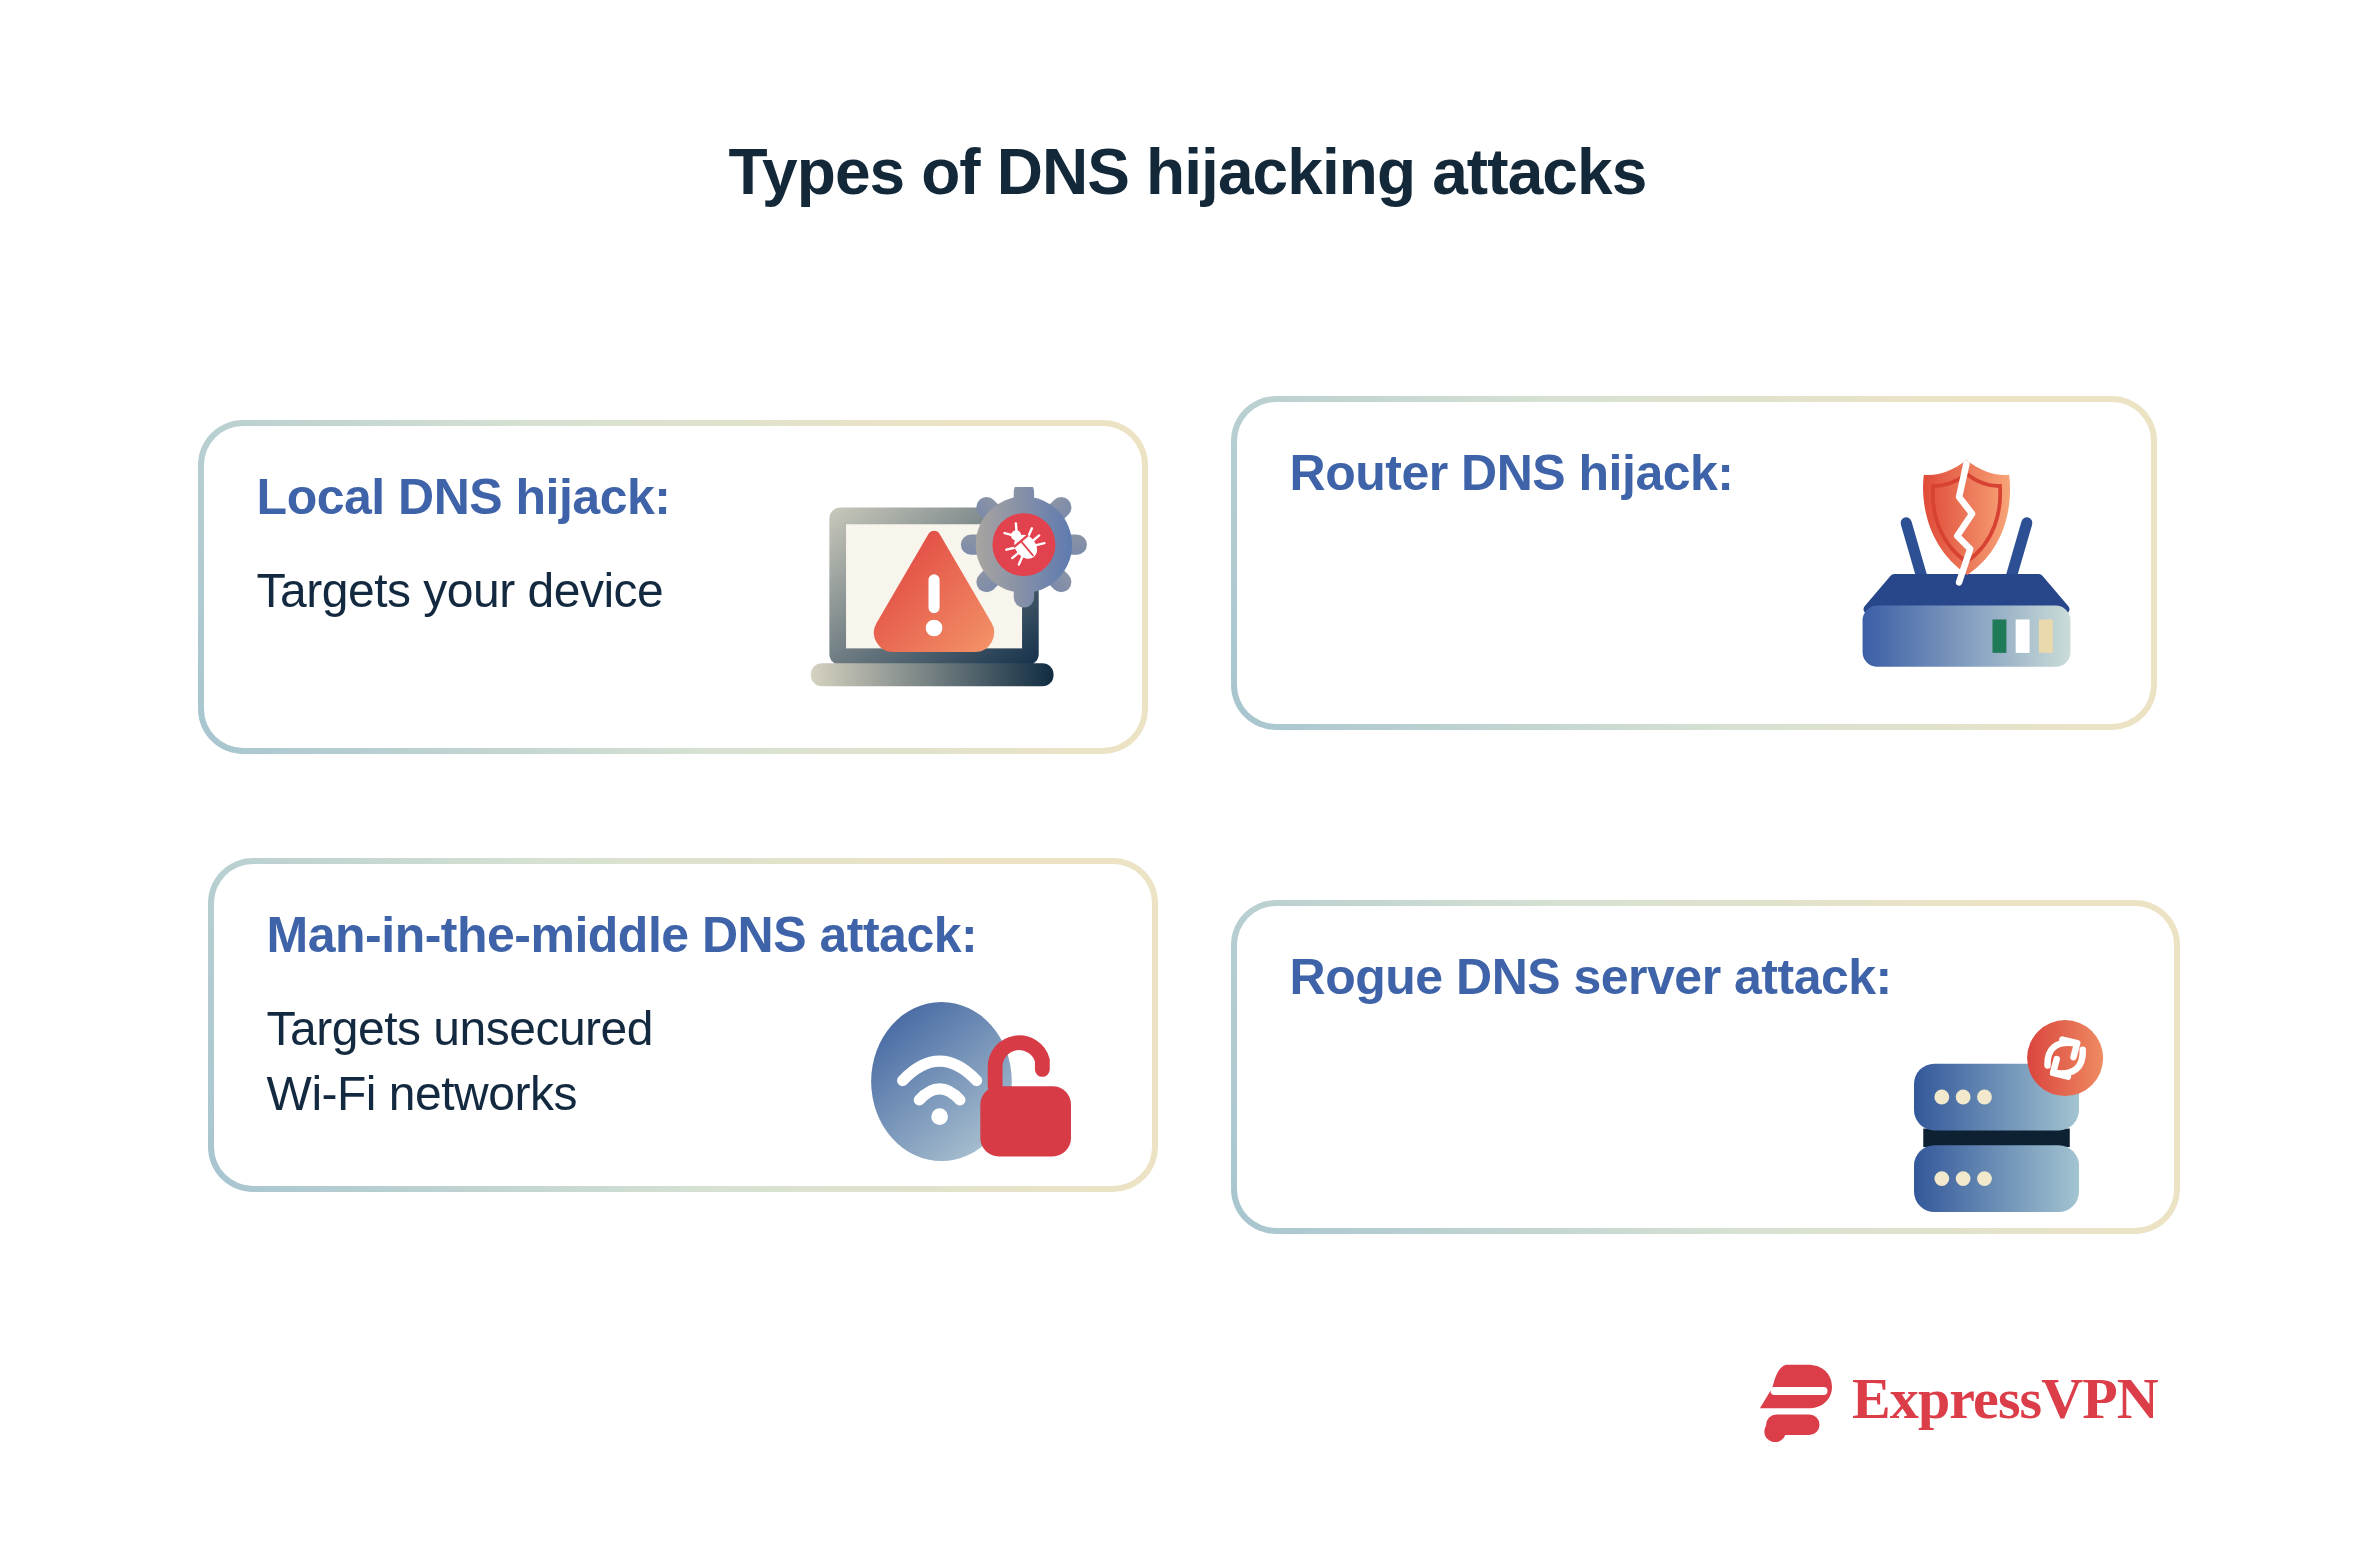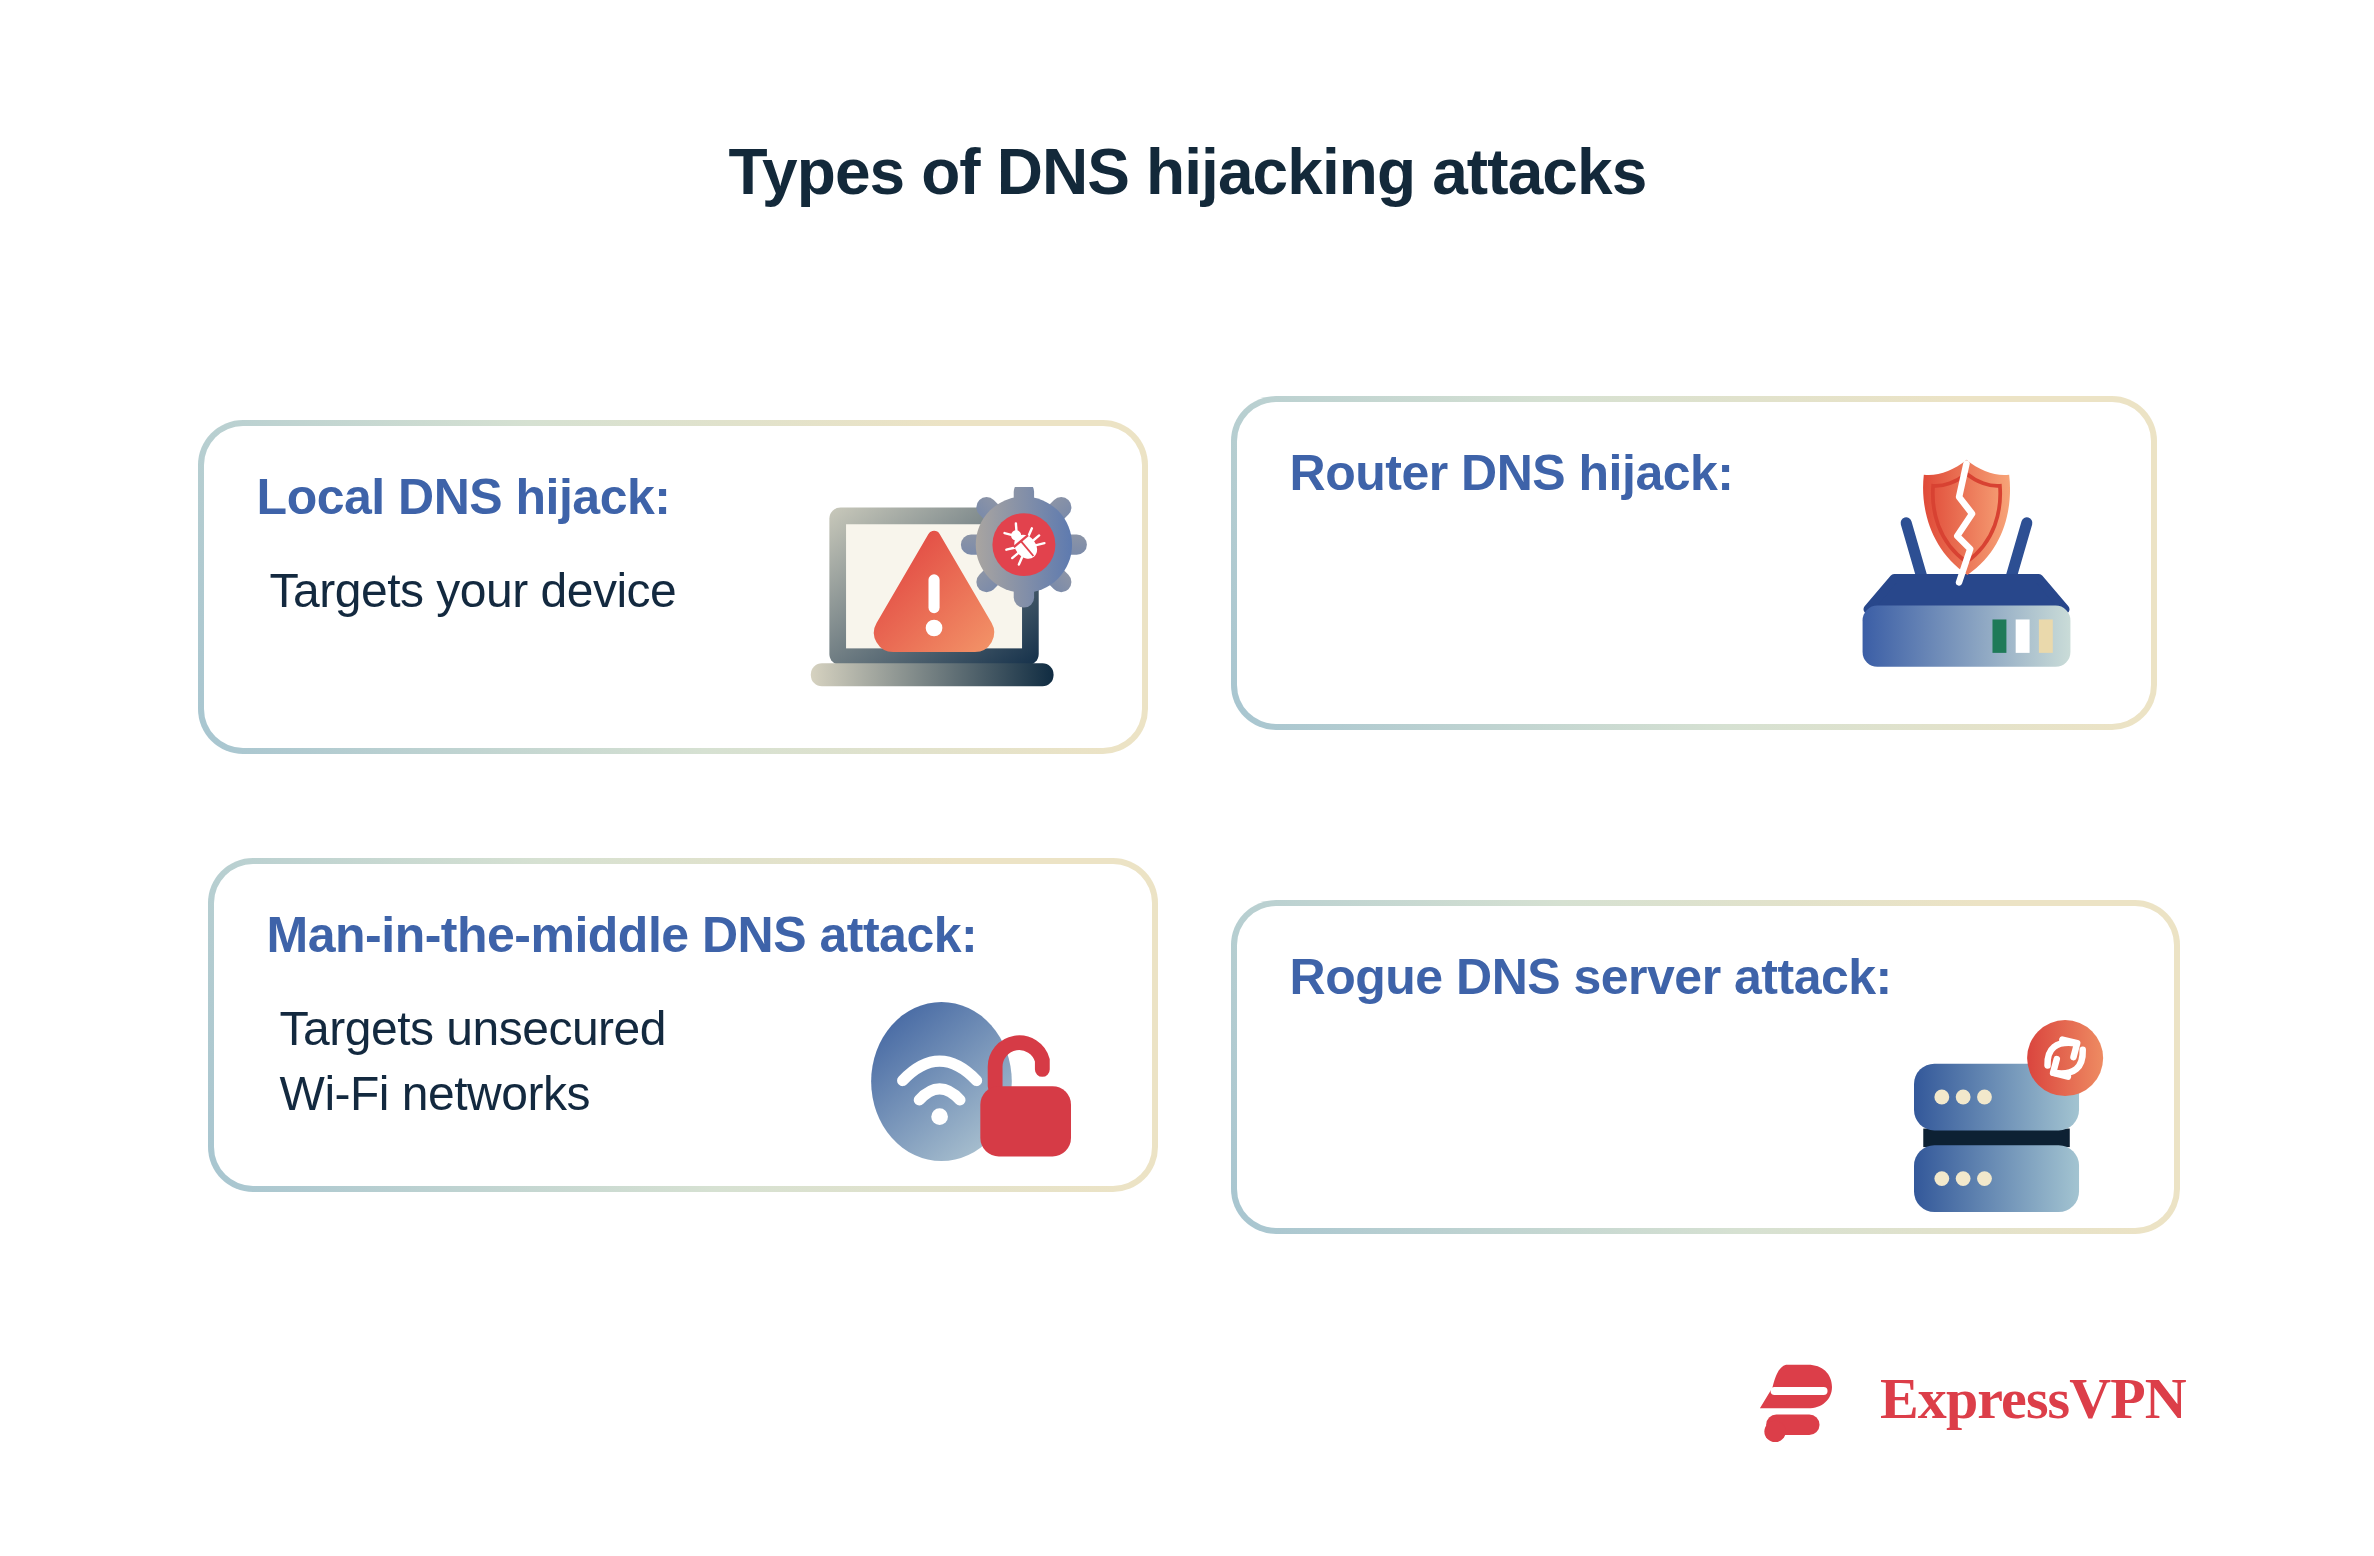--- a/index.html
+++ b/index.html
@@ -13,30 +13,30 @@
         box-sizing:border-box;
         background:linear-gradient(62deg,#a7c5d0 0%,#d6e1d2 45%,#ece3c5 82%);}
   .card-inner{position:relative;width:100%;height:100%;background:#ffffff;
         border-radius:39px;box-sizing:border-box;padding:42px 0 0 53px;}
   .card1{left:198px;top:420px;}
   .card2{left:1231px;top:396px;width:926px;}
   .card3{left:208px;top:858px;}
   .card4{left:1231px;top:900px;width:949px;}
 
   .heading{margin:0;font-size:50px;font-weight:700;color:#3e63a9;letter-spacing:-0.5px;}
-  .bodytext{margin:32px 0 0 13px;font-size:48px;font-weight:500;color:#13293f;
+  .bodytext{margin:32px 0 0 0;font-size:48px;font-weight:500;color:#13293f;
         line-height:65px;white-space:pre-line;letter-spacing:-0.5px;}
 
   .icon{position:absolute;}
   .icon-laptop{left:605px;top:61px;}
   .icon-router{left:618px;top:56px;}
   .icon-wifi{left:657px;top:137px;}
   .icon-server{left:677px;top:113px;}
 
-  .footer{position:absolute;left:1751px;top:1354px;display:flex;align-items:center;gap:40px;}
+  .footer{position:absolute;left:1751px;top:1354px;display:flex;align-items:center;gap:12px;}
   .brand-text{font-family:"Liberation Serif",serif;font-size:58px;font-weight:700;
         color:#dc3e49;letter-spacing:-0.9px;}
 </style>
 </head>
 <body>
 
 <h1 class="title">Types of DNS hijacking attacks</h1>
 
 <section class="card card1">
   <div class="card-inner">

